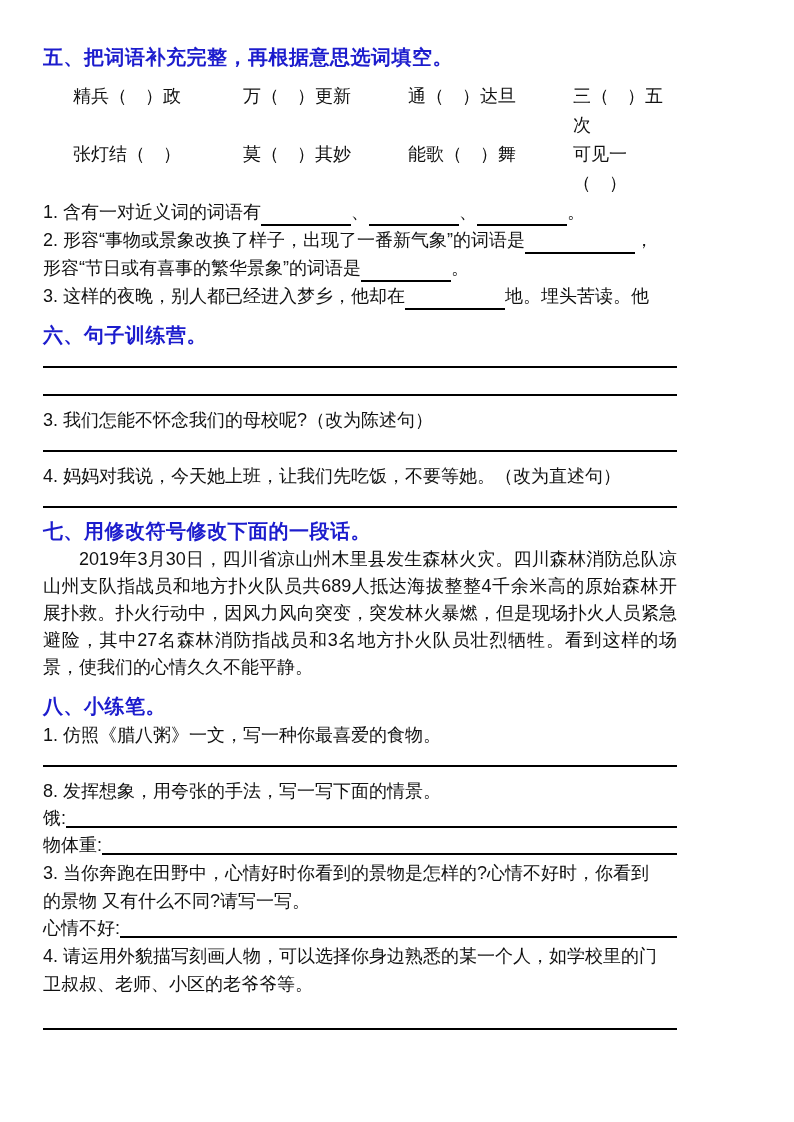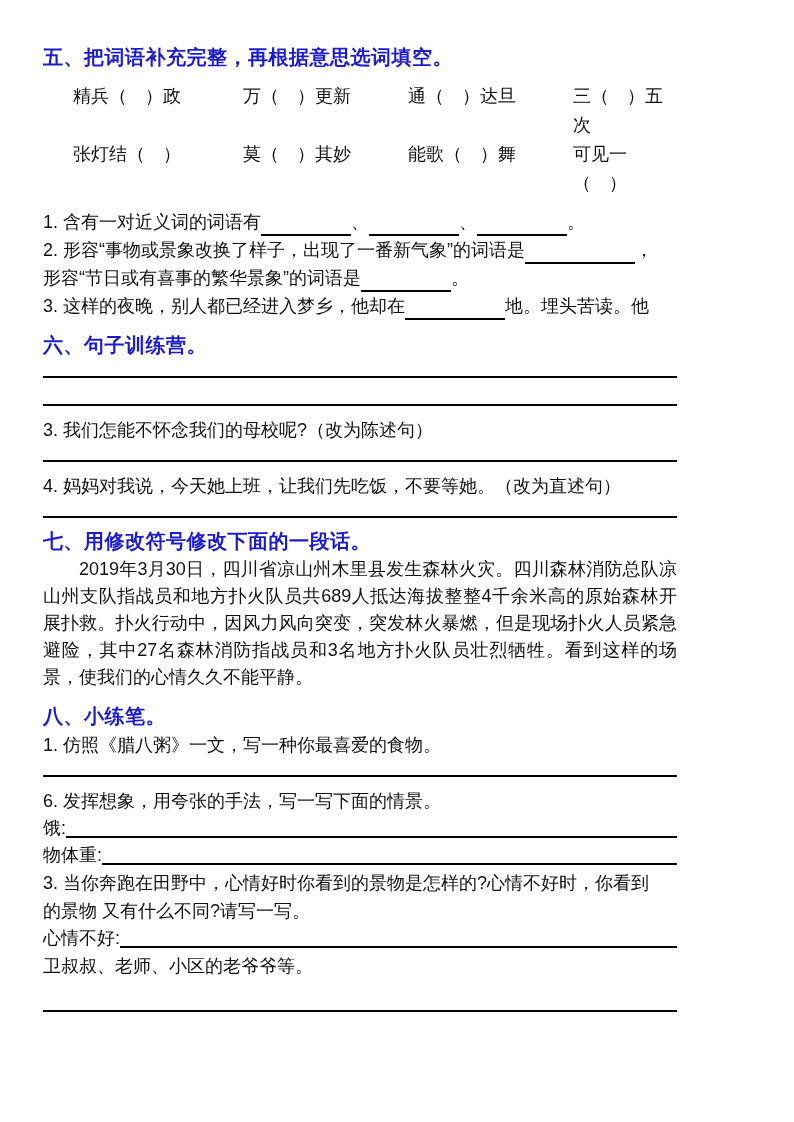--- a/index.html
+++ b/index.html
@@ -22,21 +22,21 @@
   .blank {
     display:inline-block; border-bottom:2px solid #000;
     height:1.02em; vertical-align:bottom;
   }
   .w90 { width:90px; } .w100 { width:100px; } .w110 { width:110px; }
   .ans-line {
     height:18px; border-bottom:2px solid #000; margin-bottom:10px; width:100%;
   }
   .label-row { display:flex; line-height:27px; }
   .fill { flex:1; border-bottom:2px solid #000; margin-bottom:4px; }
-  .mt-s { margin-top:10px; }
+  .mt-s { }
   .mt-m { margin-top:12px; }
   .mb-s { margin-bottom:2px; }
   .para { line-height:27px; text-indent:2em; text-align:justify; }
   .final-line { height:20px; border-bottom:2px solid #000; width:100%; }
 </style>
 </head>
 <body>
 
 <div class="page">
 
@@ -80,32 +80,33 @@
 
   <section>
     <div class="sec-title mt-s mb-s">七、用修改符号修改下面的一段话。</div>
     <div class="para">2019年3月30日，四川省凉山州木里县发生森林火灾。四川森林消防总队凉山州支队指战员和地方扑火队员共689人抵达海拔整整4千余米高的原始森林开展扑救。扑火行动中，因风力风向突变，突发林火暴燃，但是现场扑火人员紧急避险，其中27名森林消防指战员和3名地方扑火队员壮烈牺牲。看到这样的场景，使我们的心情久久不能平静。</div>
   </section>
 
   <section>
     <div class="sec-title mt-m mb-s">八、小练笔。</div>
     <div class="line">1. 仿照《腊八粥》一文，写一种你最喜爱的食物。</div>
     <div class="ans-line"></div>
-    <div class="line">6. 发挥想象，用夸张的手法，写一写下面的情景。</div>
+    <div class="line">8. 发挥想象，用夸张的手法，写一写下面的情景。</div>
     <div class="label-row">
       <span>饿:</span>
       <span class="fill"></span>
     </div>
     <div class="label-row">
       <span>物体重:</span>
       <span class="fill"></span>
     </div>
     <div class="line">3. 当你奔跑在田野中，心情好时你看到的景物是怎样的?心情不好时，你看到</div>
     <div class="line">的景物 又有什么不同?请写一写。</div>
     <div class="label-row">
       <span>心情不好:</span>
       <span class="fill"></span>
     </div>
+    <div class="line">4. 请运用外貌描写刻画人物，可以选择你身边熟悉的某一个人，如学校里的门</div>
     <div class="line">卫叔叔、老师、小区的老爷爷等。</div>
     <div class="final-line mt-m"></div>
   </section>
 
 </div>
 
 </body></html>

